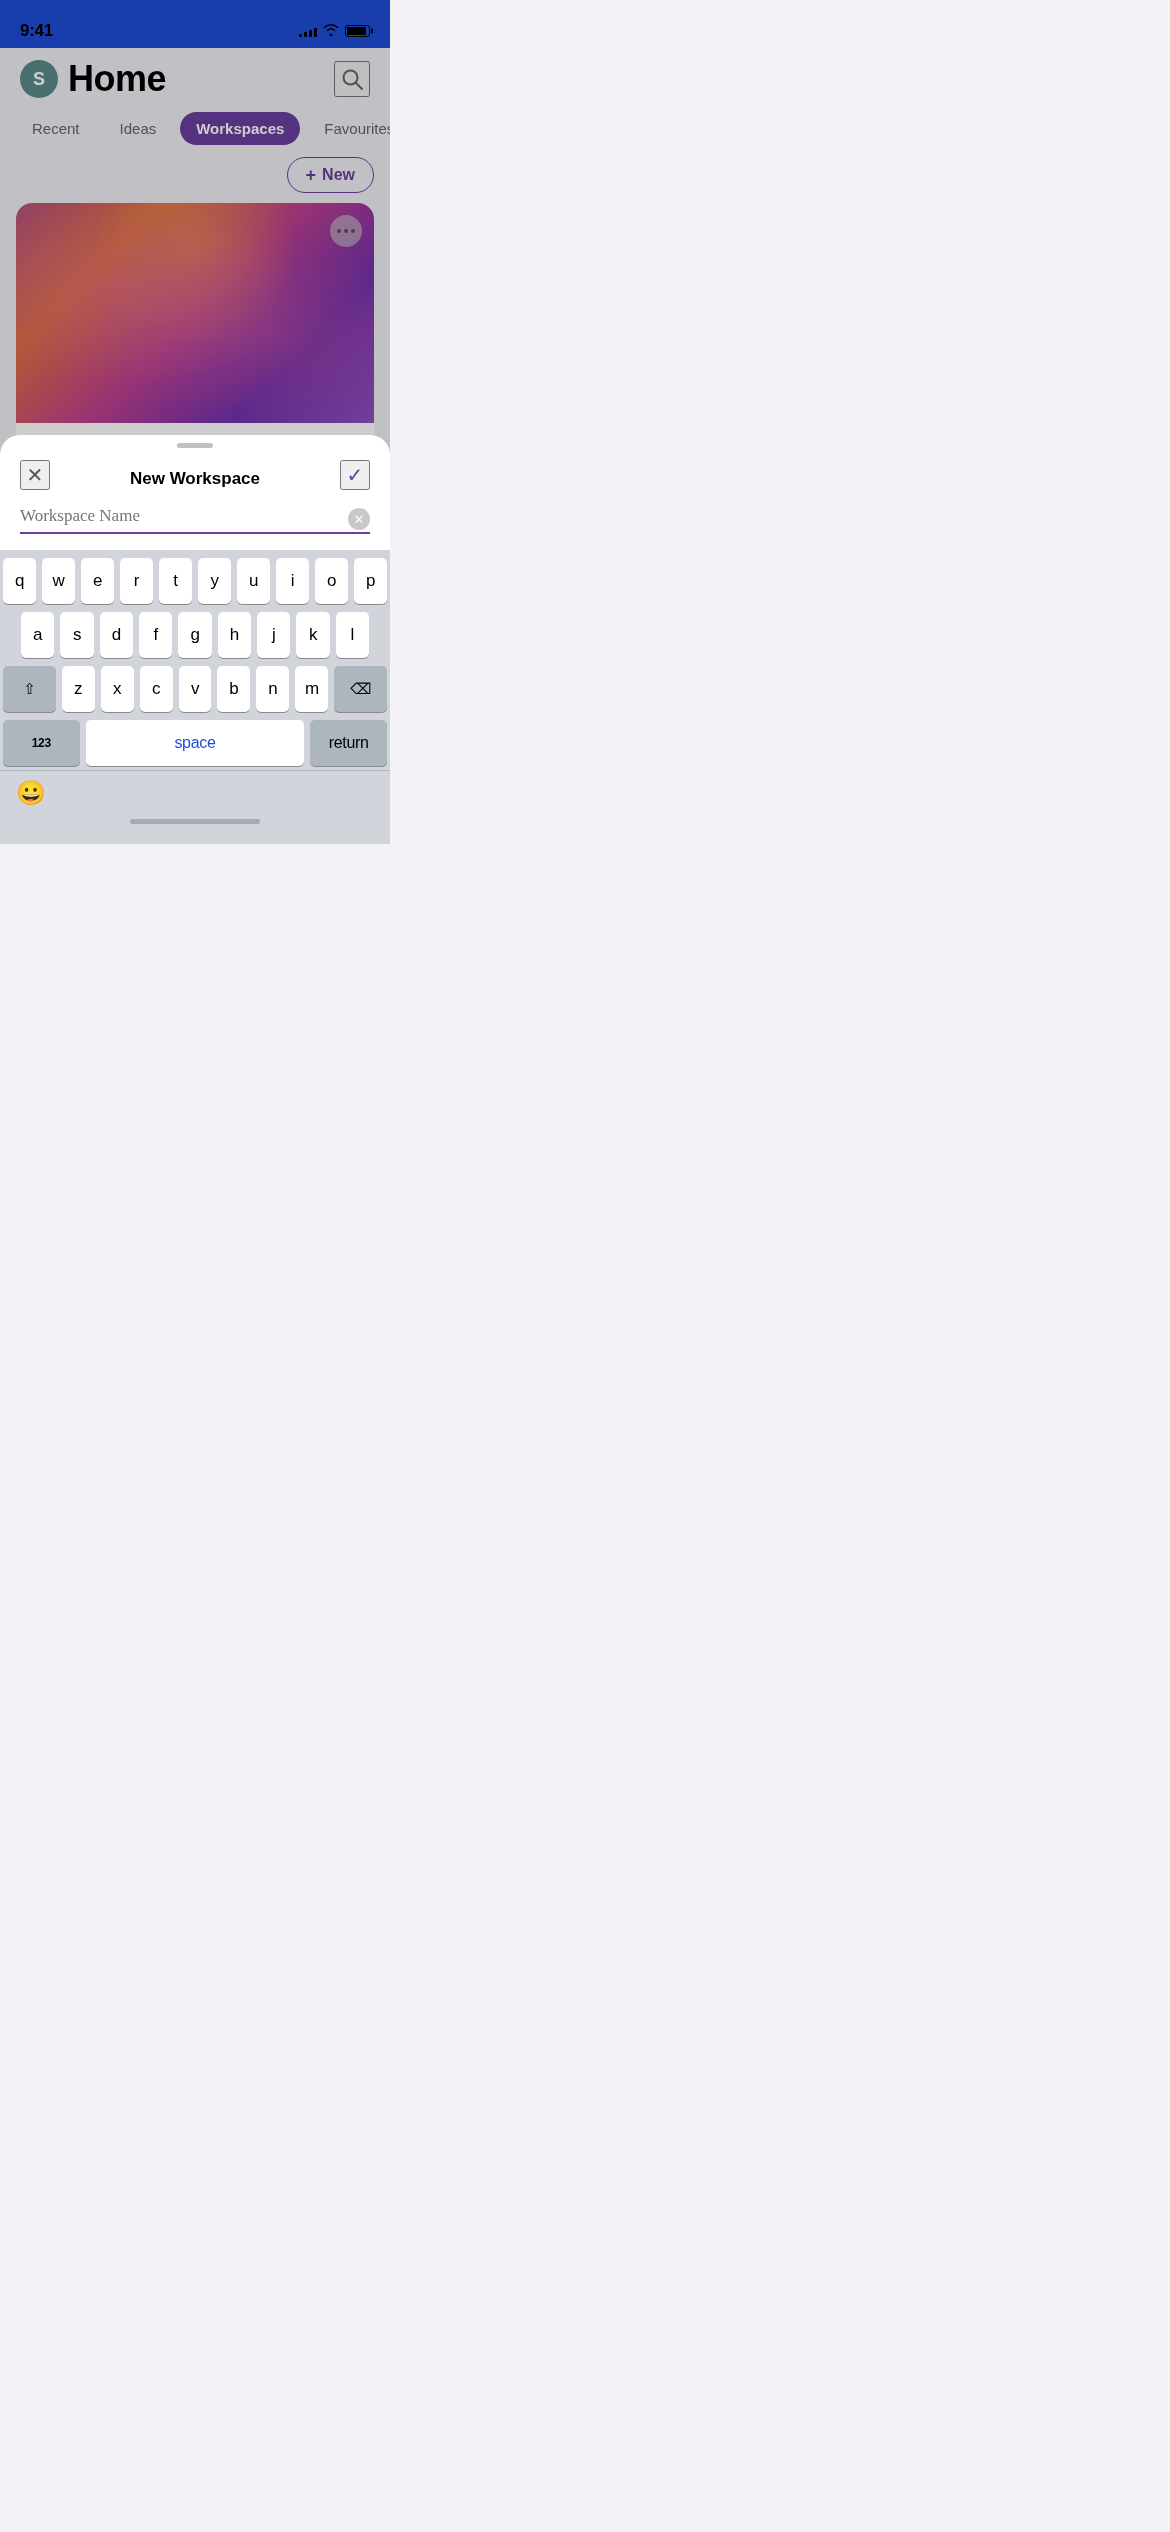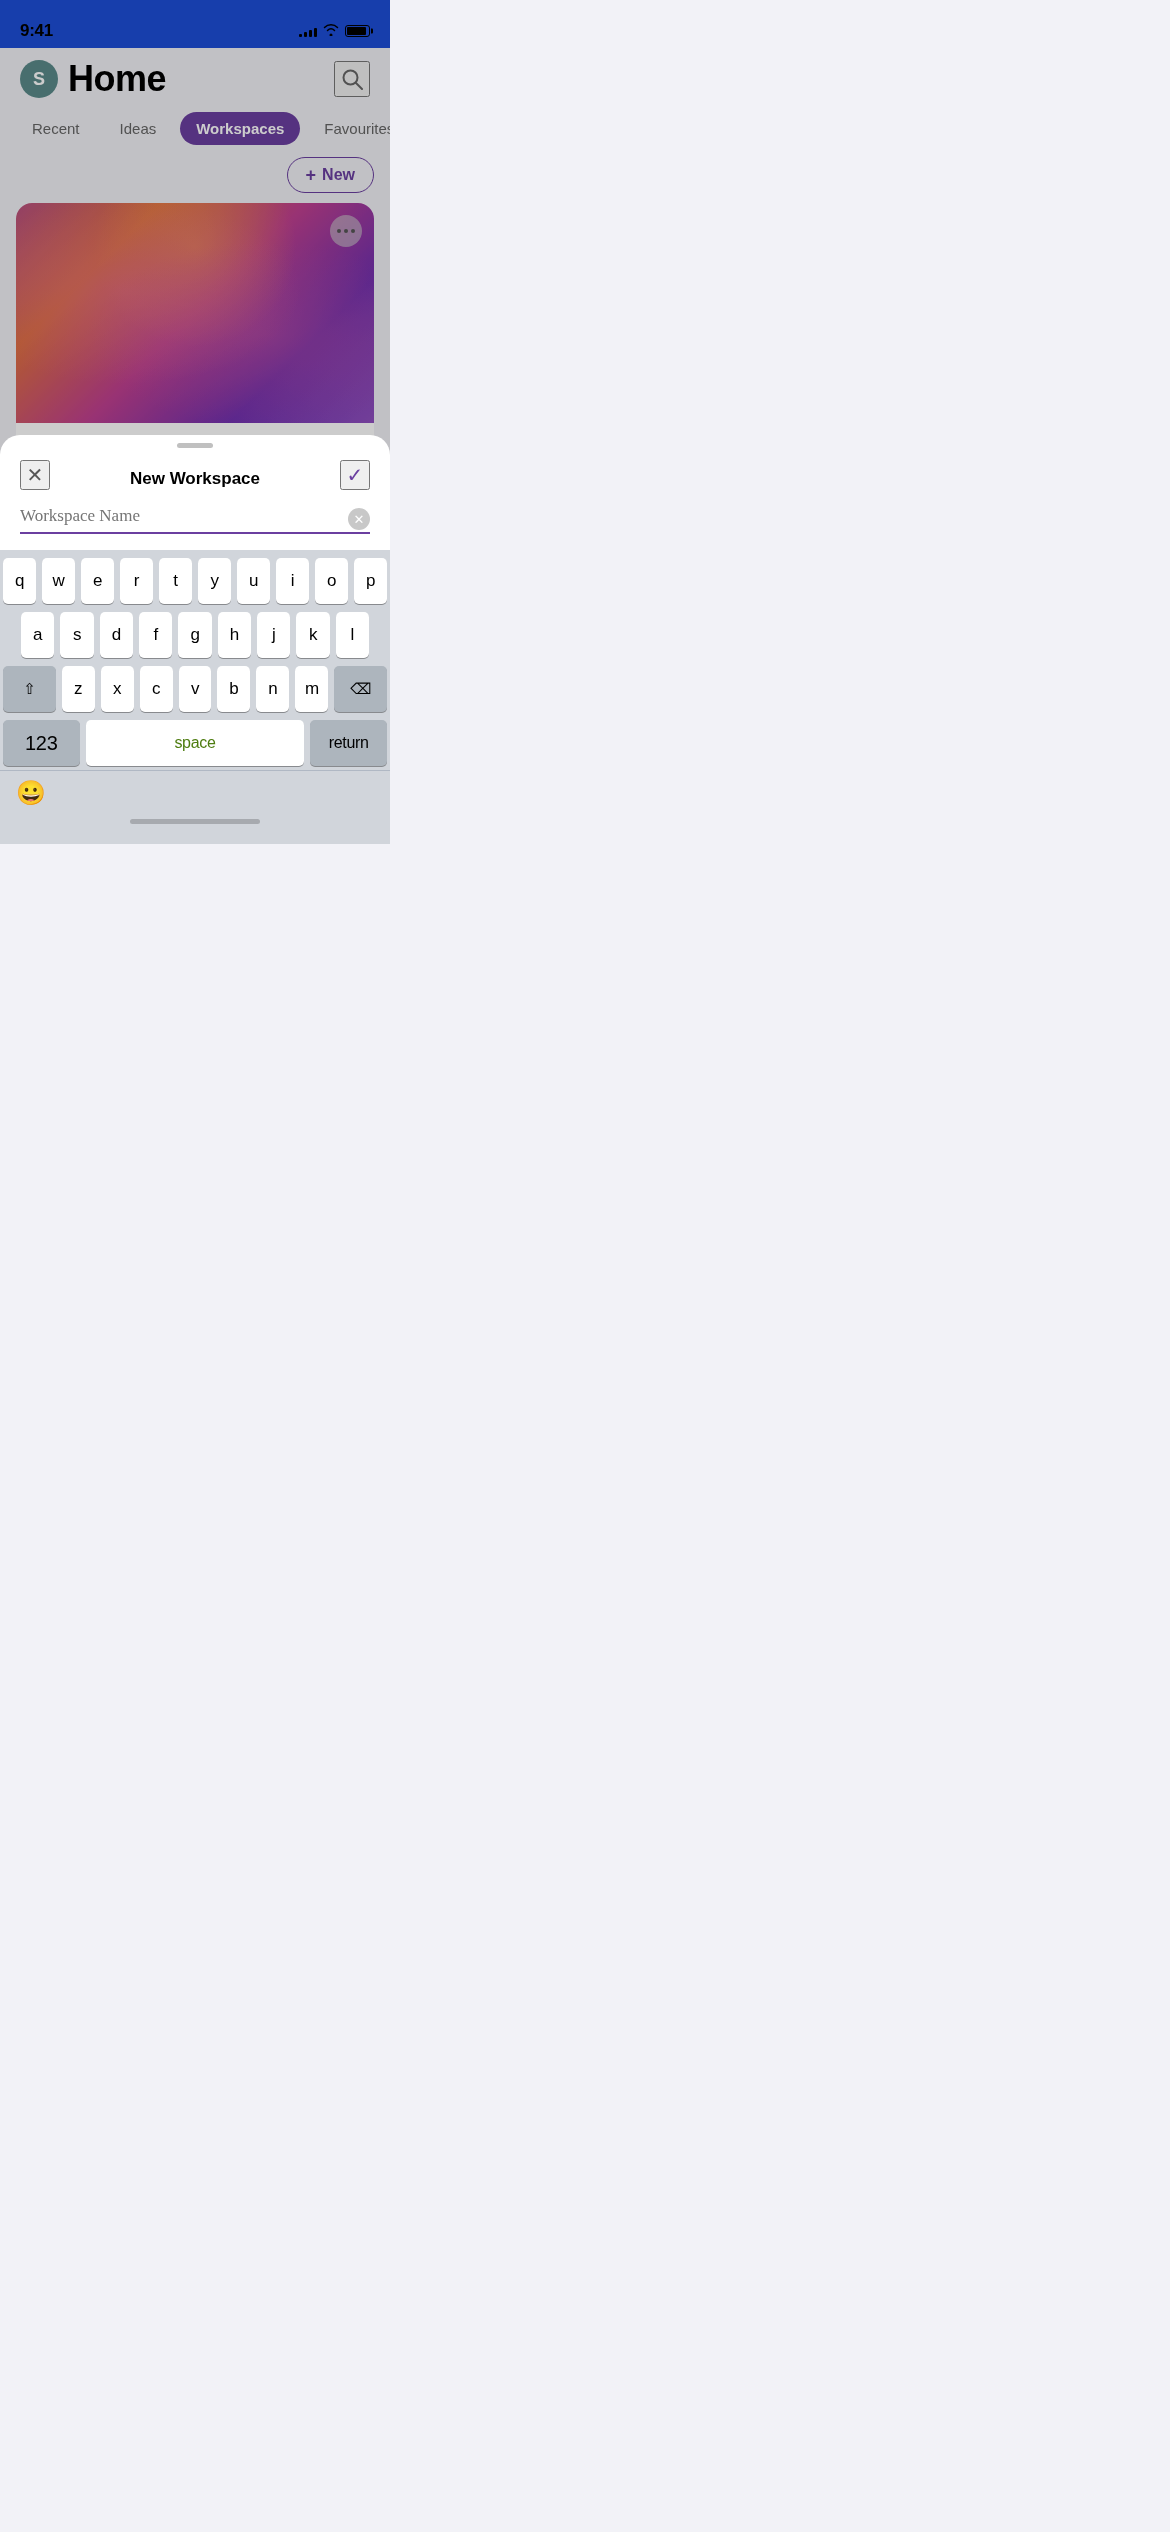--- a/index.html
+++ b/index.html
@@ -376,29 +376,30 @@
       min-width: 0;
       letter-spacing: -0.3px;
     }
     .key.dark {
       background: #adb5bd;
       color: #000;
     }
     .key.space {
       flex: 4;
       font-size: 16px;
-      color: #4d7c0f;
+      color: #1d4ed8;
     }
     .key.wide {
       flex: 1.6;
       font-size: 15px;
     }
     .key.number-key {
       flex: 1.4;
-      font-size: 20px;
+      font-size: 12px;
+      font-weight: bold;
     }
     .key.return-key {
       flex: 1.4;
       font-size: 16px;
     }
     .keyboard-row-bottom {
       display: flex;
       justify-content: center;
       gap: 6px;
       margin-bottom: 0;

